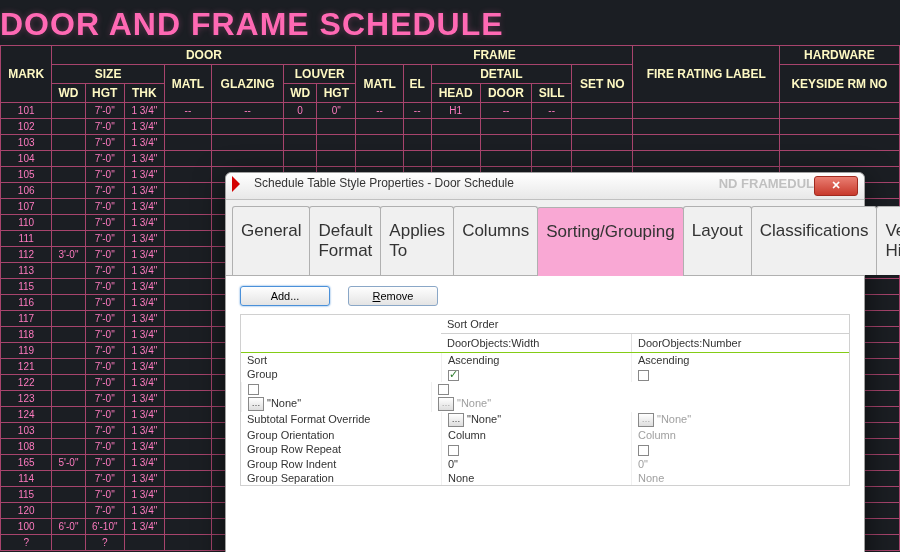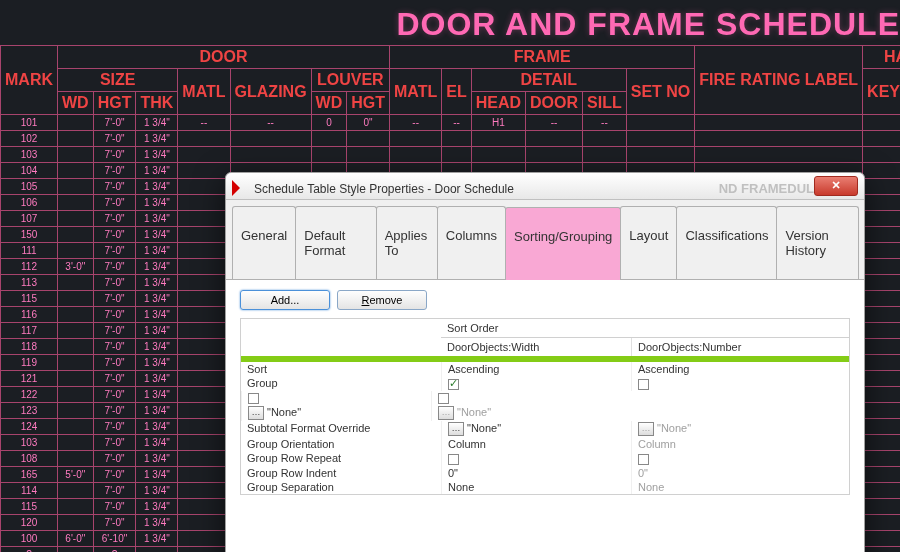--- a/index.html
+++ b/index.html
@@ -1,37 +1,37 @@
 <!DOCTYPE html>
 <html><head>
 <meta charset="utf-8">
 <style>
 *{box-sizing:border-box;margin:0;padding:0;font-family:"Segoe UI",Tahoma,sans-serif}
 body{background:#1b1e23;width:900px;height:552px;overflow:hidden;position:relative}
-.bg-title{color:#ff69b4;font-size:32px;font-weight:bold;text-align:right;padding:6px 0 2px;letter-spacing:1px;text-shadow:0 0 6px rgba(255,105,180,.3)}
+.bg-title{color:#ff69b4;font-size:32px;font-weight:bold;text-align:left;padding:6px 0 2px;letter-spacing:1px;text-shadow:0 0 6px rgba(255,105,180,.3)}
 .sched{border-collapse:collapse;width:100%;color:#ff7bc0;font-size:11px}
 .sched th,.sched td{border:1px solid #a8446d;padding:2px 4px;text-align:center;white-space:nowrap}
-.sched th{font-weight:bold;font-size:16px;color:#ef4444}
+.sched th{font-weight:bold;font-size:12px;color:#fef9c3}
 .sched td{font-size:10px;height:15px}
 .dialog{position:absolute;left:225px;top:172px;width:640px;background:#f0f0f0;border:1px solid #a0a0a0;border-radius:6px 6px 0 0;box-shadow:0 8px 30px rgba(0,0,0,.6);font-size:11px;color:#333}
-.titlebar{display:flex;align-items:flex-end;background:linear-gradient(#fff,#e8e8e8);border-bottom:1px solid #c0c0c0;border-radius:6px 6px 0 0;padding:3px 6px}
+.titlebar{display:flex;align-items:flex-start;background:linear-gradient(#fff,#e8e8e8);border-bottom:1px solid #c0c0c0;border-radius:6px 6px 0 0;padding:3px 6px}
 .titlebar .app-icon{width:16px;height:16px;margin-right:6px;display:inline-block;position:relative}
 .titlebar .app-icon::before{content:"";position:absolute;left:0;top:0;border-left:8px solid #d40000;border-top:8px solid transparent;border-bottom:8px solid transparent}
 .titlebar .title{flex:1;font-size:12px}
 .faded{color:#c0c0c0;font-weight:bold;font-size:13px;margin-left:4px}
 .close-btn{width:44px;height:20px;background:linear-gradient(#e97e72,#c83a2c);border:1px solid #a02a1f;border-radius:3px;color:#fff;text-align:center;font-weight:bold;line-height:16px;cursor:pointer}
 .tabs{display:flex;border-bottom:1px solid #b0b0b0;background:#f0f0f0;padding:6px 6px 0}
-.tab{padding:21px 8px;border:1px solid #b0b0b0;border-bottom:none;background:#f0f0f0;margin-right:-1px;font-size:13px;cursor:pointer;border-radius:3px 3px 0 0}
+.tab{padding:14px 8px;border:1px solid #b0b0b0;border-bottom:none;background:#f0f0f0;margin-right:-1px;font-size:17px;cursor:pointer;border-radius:3px 3px 0 0}
 .tab.active{background:#f9a8d4;position:relative;top:1px}
 .tab-body{background:#fff;padding:10px 14px;min-height:290px}
-.btnrow{display:flex;gap:7px;margin-bottom:8px}
+.btnrow{display:flex;gap:18px;margin-bottom:8px}
 .dbtn{min-width:90px;padding:3px 14px;background:linear-gradient(#fefefe,#e4e4e4);border:1px solid #8aa7c7;border-radius:3px;font-size:11px;cursor:pointer}
 .dbtn.highlight{border:1px solid #4a90d9;box-shadow:0 0 2px #4a90d9}
 .sortgrid{border:1px solid #d0d0d0;background:#fff}
-.sg-head{display:flex;border-bottom:6px solid #84cc16;font-size:11px}
+.sg-head{display:flex;border-bottom:1px solid #84cc16;font-size:11px}
 .sg-head .c1{width:200px;padding:3px 6px}
 .sg-head .c2{width:190px;padding:3px 6px;border-left:1px solid #e0e0e0}
 .sg-head .c3{width:190px;padding:3px 6px;border-left:1px solid #e0e0e0}
 .sg-head .c1b{border-bottom:1px solid #d0d0d0}
 .sg-row{display:flex;font-size:11px}
 .sg-row .c1{width:200px;padding:1px 6px;color:#333}
 .sg-row .c2,.sg-row .c3{width:190px;padding:1px 6px;border-left:1px solid #f0f0f0}
 .sg-row .dis{color:#a0a0a0}
 .ckbox{width:11px;height:11px;border:1px solid #888;display:inline-block;background:#fff;position:relative;vertical-align:middle}
 .ckbox.checked::after{content:"✓";position:absolute;left:0;top:-3px;font-size:11px;color:#2a7a2a}
@@ -196,21 +196,21 @@
         <td></td>
         <td></td>
         <td></td>
         <td></td>
         <td></td>
         <td></td>
         <td></td>
         <td></td>
       </tr>
       <tr>
-        <td>150</td>
+        <td>110</td>
         <td></td>
         <td>7'-0"</td>
         <td>1 3/4"</td>
         <td></td>
         <td></td>
         <td></td>
         <td></td>
         <td></td>
         <td></td>
         <td></td>

